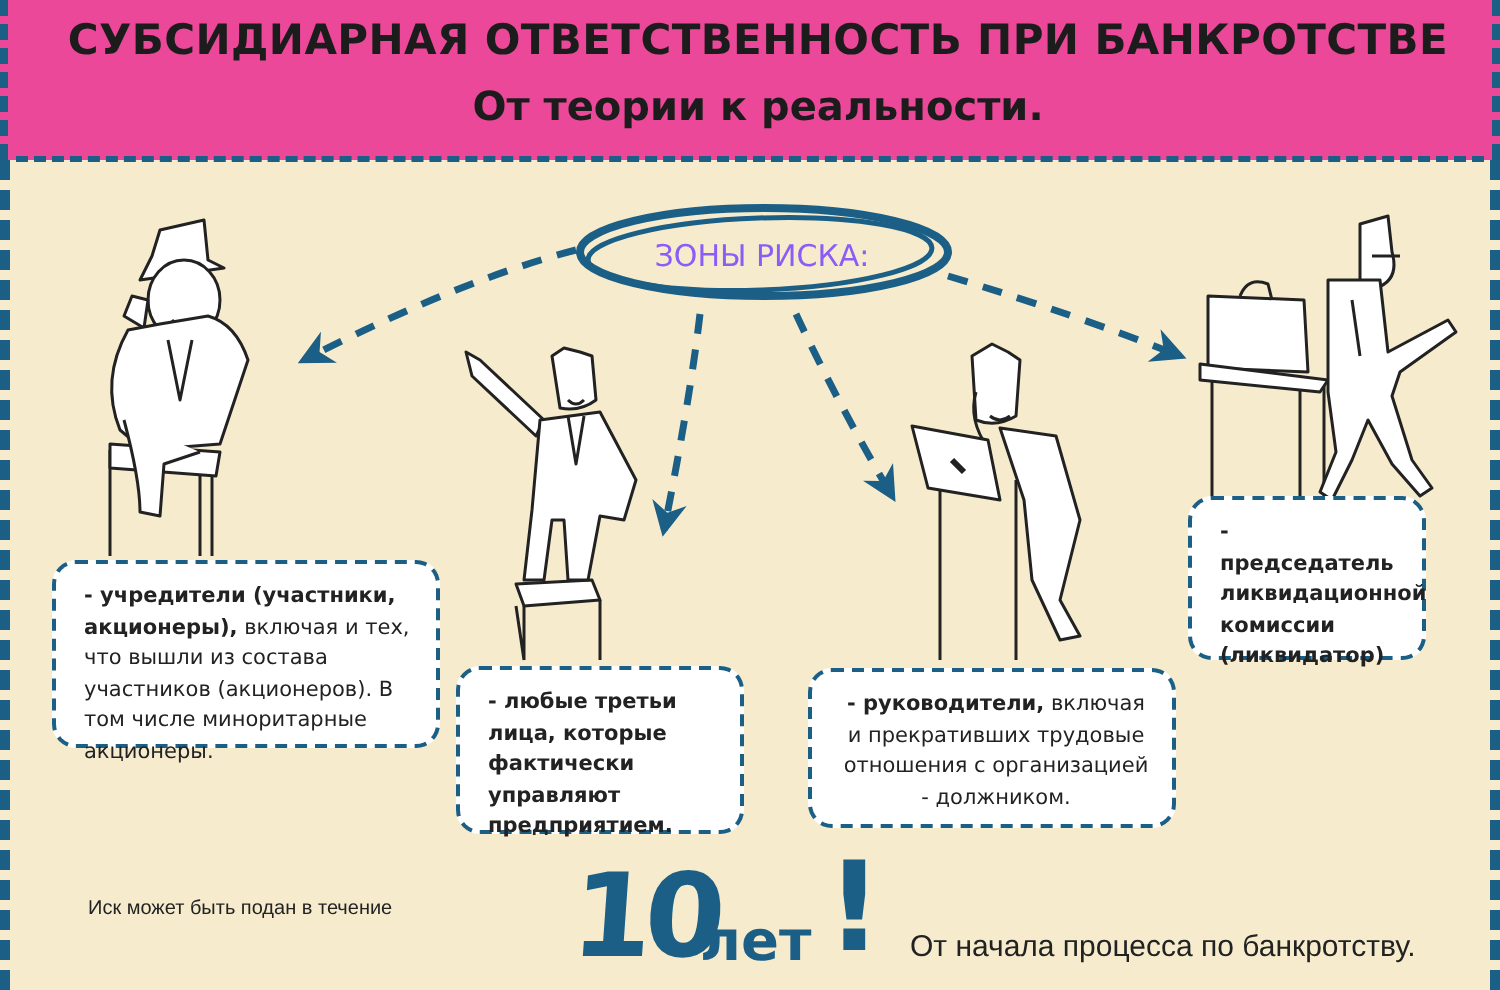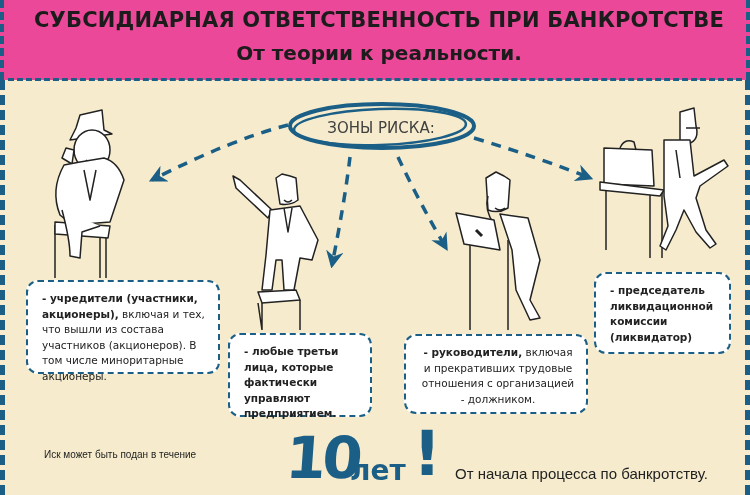--- a/index.html
+++ b/index.html
@@ -30,34 +30,34 @@
     }
     .header-divider {
       position: absolute; left: 8px; top: 78px; width: 734px; height: 0;
       border-top: 3px dashed #1b5e86;
     }
 
     svg.art { position: absolute; left: 0; top: 0; }
 
     .zone-label {
       position: absolute; left: 316px; top: 119px; width: 130px; text-align: center;
-      font-family: "DejaVu Sans", sans-serif; font-size: 15px; color: #404040;
+      font-family: "DejaVu Sans", sans-serif; font-size: 15px; color: #8b5cf6;
     }
 
     .box {
       position: absolute; background: #ffffff;
       border: 2px dashed #1b5e86; border-radius: 12px;
       font-family: "DejaVu Sans", sans-serif; font-size: 10.5px; line-height: 15.5px;
       color: #222; padding: 9px 10px 9px 14px;
     }
     .box b { font-weight: bold; }
     .box1 { left: 26px; top: 280px; width: 194px; height: 94px; }
     .box2 { left: 228px; top: 333px; width: 144px; height: 84px; }
     .box3 { left: 404px; top: 334px; width: 184px; height: 80px; text-align: center; }
-    .box4 { left: 594px; top: 272px; width: 137px; height: 82px; }
+    .box4 { left: 594px; top: 248px; width: 119px; height: 82px; }
 
     .footer-left {
       position: absolute; left: 44px; top: 449px;
       font-family: "Liberation Sans", sans-serif; font-size: 10px; color: #222;
     }
     .footer-right {
       position: absolute; left: 455px; top: 465px;
       font-family: "Liberation Sans", sans-serif; font-size: 15px; color: #222;
     }
     .big-ten {

